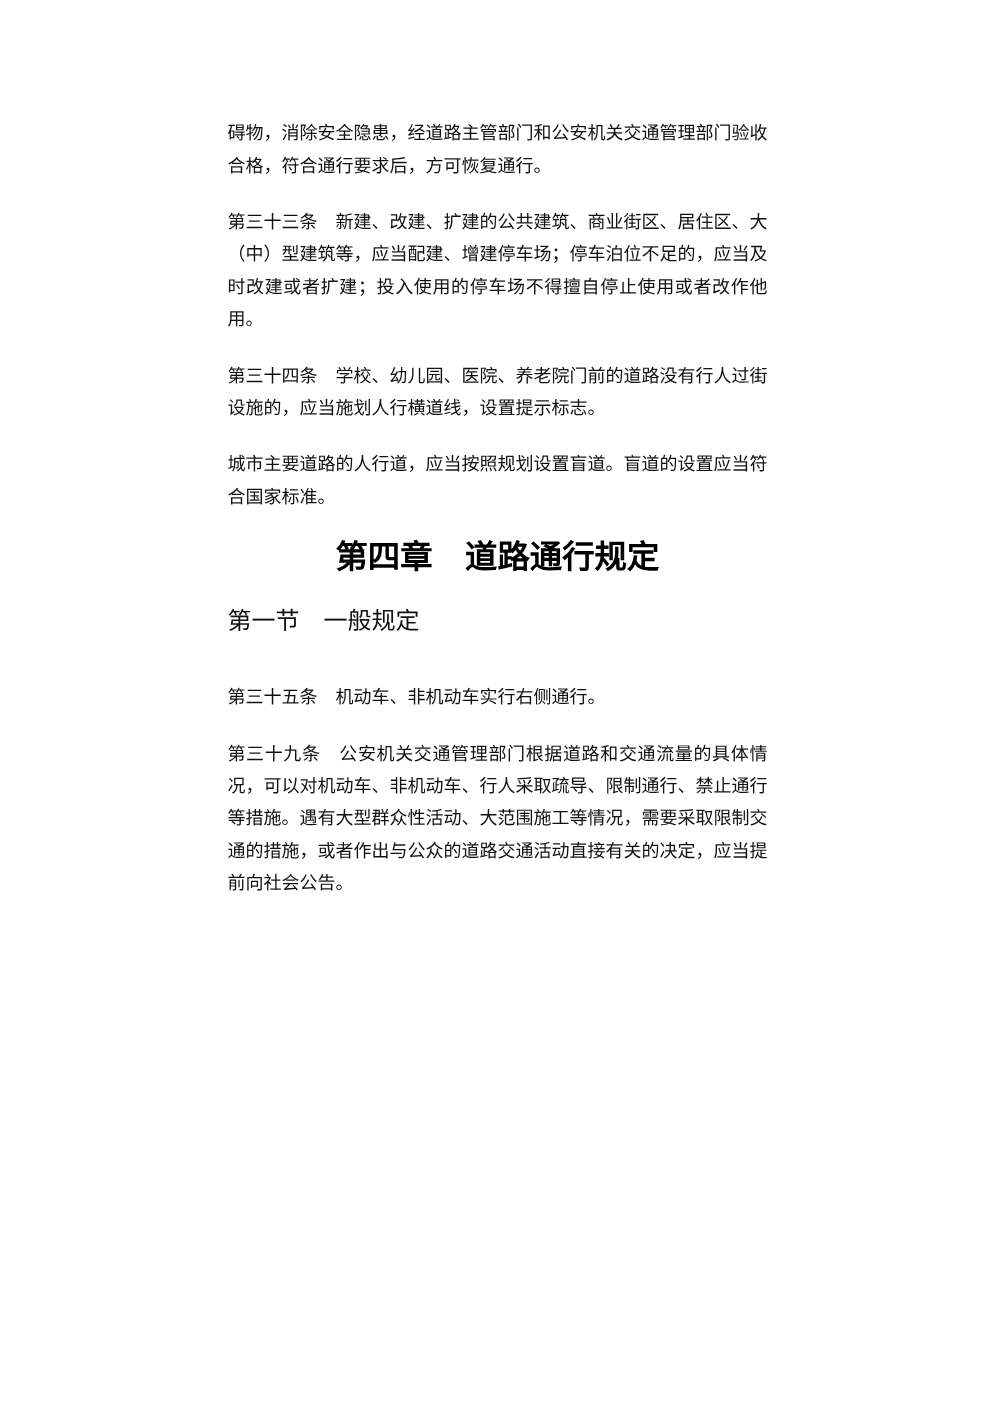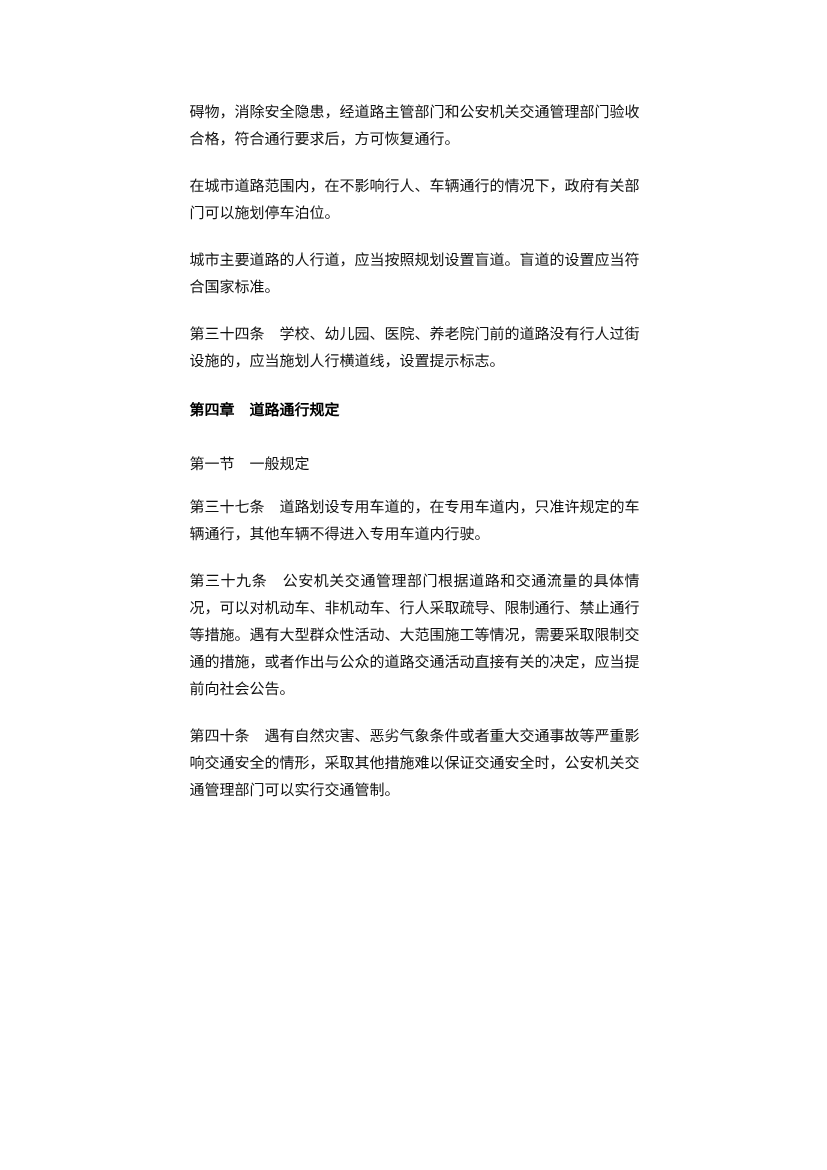--- a/index.html
+++ b/index.html
@@ -23,53 +23,52 @@
     font-size: 15px;
     line-height: 27px;
     text-align: justify;
     text-justify: inter-ideograph;
     margin: 0 0 20px 0;
     word-break: break-all;
   }
   .chapter-heading {
     font-family: "Liberation Sans", "DejaVu Sans", sans-serif;
     font-weight: bold;
-    font-size: 15px;
+    font-size: 27px;
     line-height: 30px;
-    text-align: left;
+    text-align: center;
     margin: 6px 0 26px 0;
     color: #000000;
   }
   .section-heading {
-    font-size: 15px;
+    font-size: 20px;
     line-height: 27px;
-    margin: 0 0 16px 0;
+    margin: 0 0 37px 0;
   }
 </style>
 </head>
 <body>
 
 <div class="page">
 
   <p class="para">碍物，消除安全隐患，经道路主管部门和公安机关交通管理部门验收合格，符合通行要求后，方可恢复通行。</p>
 
 
+  <p class="para">第三十三条　新建、改建、扩建的公共建筑、商业街区、居住区、大（中）型建筑等，应当配建、增建停车场；停车泊位不足的，应当及时改建或者扩建；投入使用的停车场不得擅自停止使用或者改作他用。</p>
 
-  <p class="para">在城市道路范围内，在不影响行人、车辆通行的情况下，政府有关部门可以施划停车泊位。</p>
+
+  <p class="para">第三十四条　学校、幼儿园、医院、养老院门前的道路没有行人过街设施的，应当施划人行横道线，设置提示标志。</p>
 
   <p class="para">城市主要道路的人行道，应当按照规划设置盲道。盲道的设置应当符合国家标准。</p>
-
-  <p class="para">第三十四条　学校、幼儿园、医院、养老院门前的道路没有行人过街设施的，应当施划人行横道线，设置提示标志。</p>
 
   <h1 class="chapter-heading">第四章　道路通行规定</h1>
 
   <p class="section-heading">第一节　一般规定</p>
 
+  <p class="para">第三十五条　机动车、非机动车实行右侧通行。</p>
 
 
-  <p class="para">第三十七条　道路划设专用车道的，在专用车道内，只准许规定的车辆通行，其他车辆不得进入专用车道内行驶。</p>
 
 
   <p class="para">第三十九条　公安机关交通管理部门根据道路和交通流量的具体情况，可以对机动车、非机动车、行人采取疏导、限制通行、禁止通行等措施。遇有大型群众性活动、大范围施工等情况，需要采取限制交通的措施，或者作出与公众的道路交通活动直接有关的决定，应当提前向社会公告。</p>
 
-  <p class="para">第四十条　遇有自然灾害、恶劣气象条件或者重大交通事故等严重影响交通安全的情形，采取其他措施难以保证交通安全时，公安机关交通管理部门可以实行交通管制。</p>
 
 </div>
 
 </body></html>

